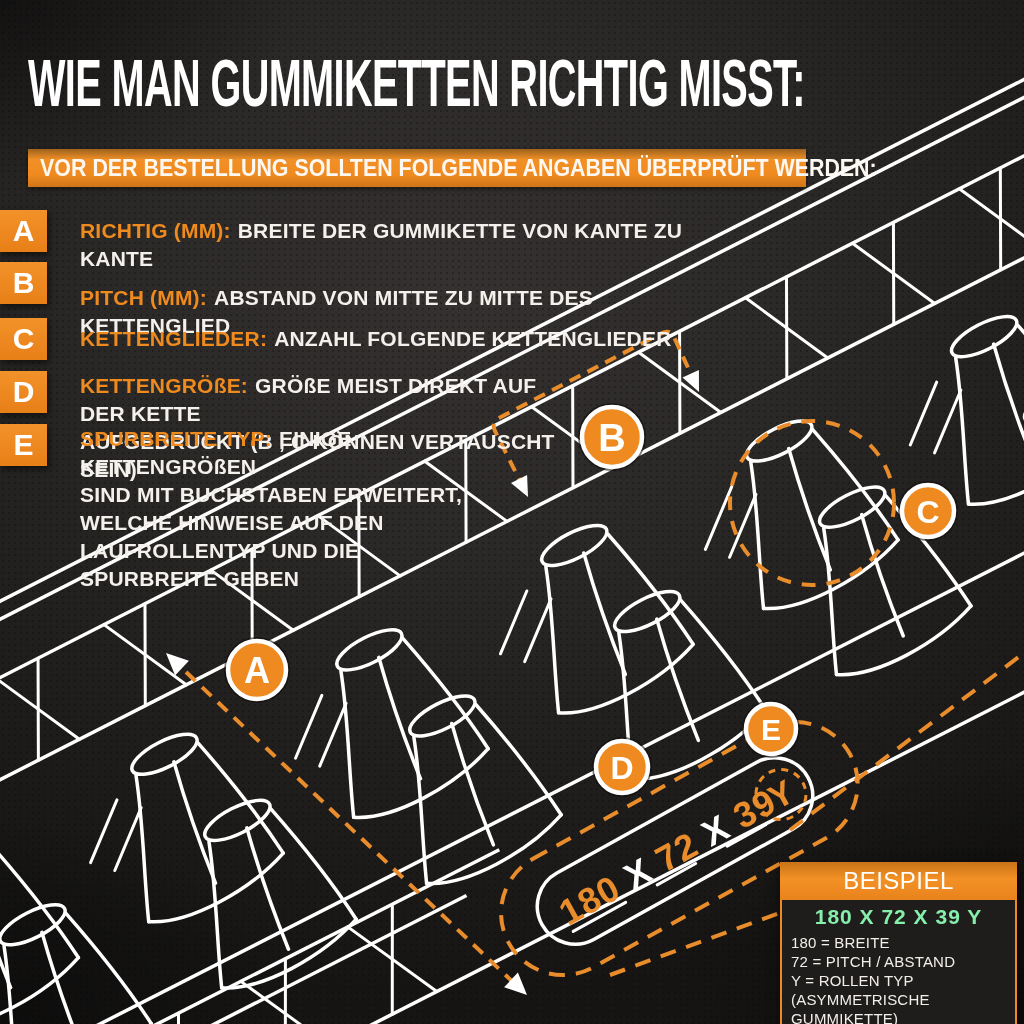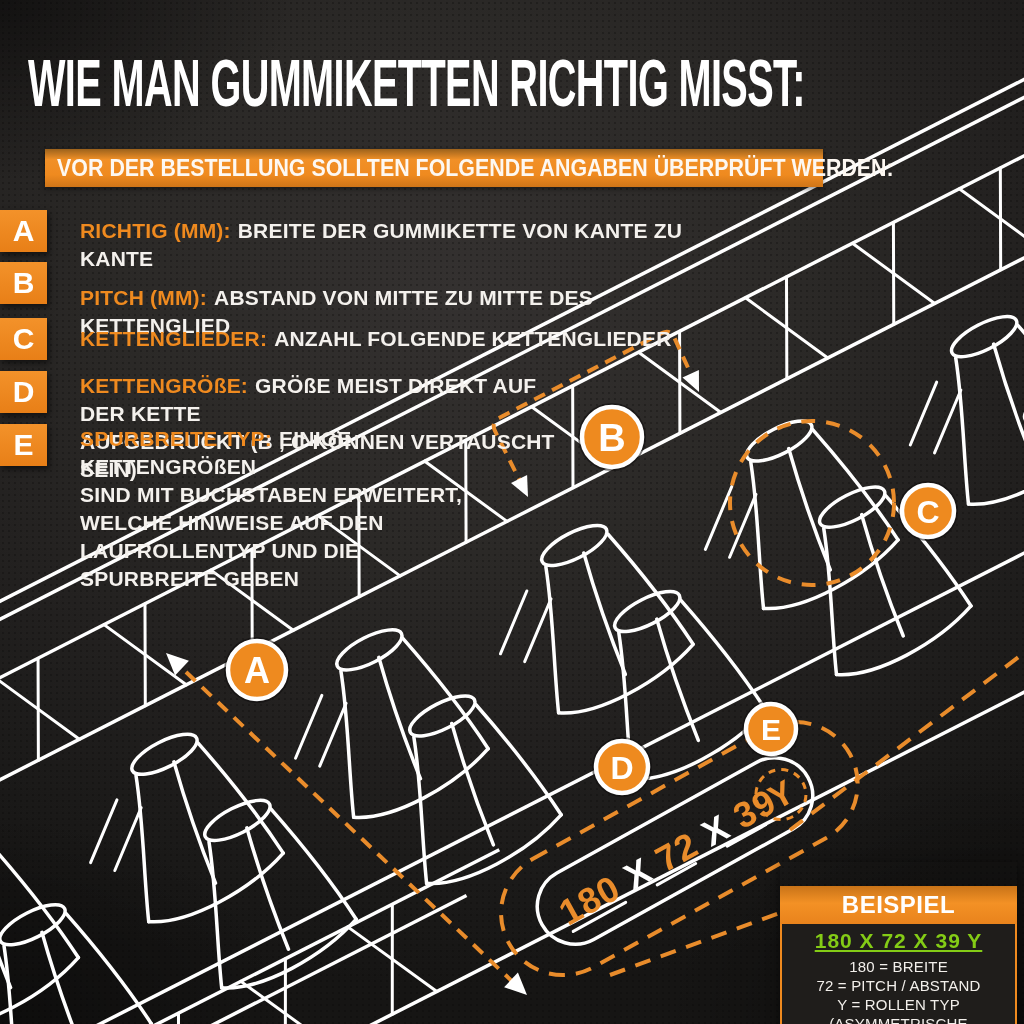--- a/index.html
+++ b/index.html
@@ -25,21 +25,21 @@
   }
   .title{
     position:absolute;left:28px;top:44px;z-index:3;color:#fff;
     font-size:64px;font-weight:700;letter-spacing:-1px;white-space:nowrap;
     transform:scale(.62,1.05);transform-origin:left top;
   }
   .banner{
     position:absolute;left:28px;top:149px;width:778px;height:38px;z-index:3;
     background:linear-gradient(180deg,#9c621c 0%,#f19027 28%,#ef8a1f 68%,#cf7518 100%);
     box-shadow:0 2px 5px rgba(0,0,0,.45);
-    display:flex;align-items:center;margin-left:17px;
+    display:flex;align-items:center;
   }
   .banner span{
     color:#fdf8f2;font-size:23px;font-weight:700;white-space:nowrap;
     padding-left:13px;transform:scale(.93,1);transform-origin:left center;letter-spacing:0;
   }
   .legend{position:absolute;left:0;top:0;z-index:3;}
   .badge{
     position:absolute;left:0;width:47px;height:42px;background:linear-gradient(180deg,#f3922a,#e87f17);
     color:#fff;font-weight:700;font-size:30px;display:flex;align-items:center;justify-content:center;
     box-shadow:2px 3px 6px rgba(0,0,0,.55);
@@ -50,32 +50,32 @@
   }
   .item-label{color:#ef8a1f;font-weight:700;margin-right:7px;}
   #diagram{position:absolute;inset:0;z-index:1;}
   .example{
     position:absolute;left:780px;top:862px;width:237px;z-index:4;
     box-shadow:0 3px 10px rgba(0,0,0,.5);
   }
   .example-header{
     height:38px;background:linear-gradient(180deg,#c87318,#f39125 45%,#e9831c);
     display:flex;align-items:center;justify-content:center;
-    color:#fff;font-size:24px;font-weight:700;letter-spacing:.5px;margin-top:24px;
+    color:#fff;font-size:24px;font-weight:400;letter-spacing:.5px;
   }
   .example-body{
     background:rgba(32,30,28,.96);border:2px solid #ef8a1f;border-top:none;
     padding:4px 9px 7px 9px;
   }
   .example-code{
-    color:#84cc16;font-size:21px;font-weight:700;text-align:center;
-    letter-spacing:1px;margin:1px 0 4px 0;text-decoration:underline;
+    color:#86efac;font-size:21px;font-weight:700;text-align:center;
+    letter-spacing:1px;margin:1px 0 4px 0;
   }
   .example-line{
-    color:#f2efeb;font-size:15px;line-height:1.27;white-space:pre-line;letter-spacing:.2px;text-align:center;
+    color:#f2efeb;font-size:15px;line-height:1.27;white-space:pre-line;letter-spacing:.2px;
   }
 </style>
 </head>
 <body>
 
 <div id="stage">
 
   <svg id="diagram" width="1024" height="1024" viewBox="0 0 1024 1024" aria-hidden="true">
     <defs>
       <g id="lug" fill="none" stroke="#fff" stroke-width="3.5" stroke-linecap="round">

